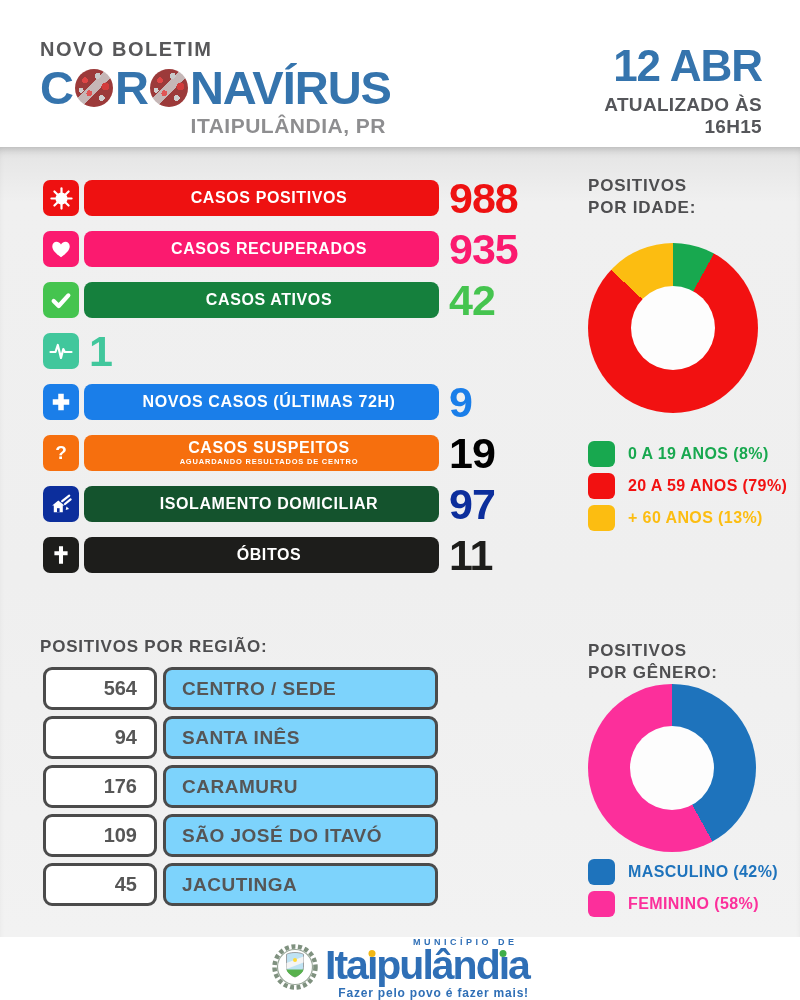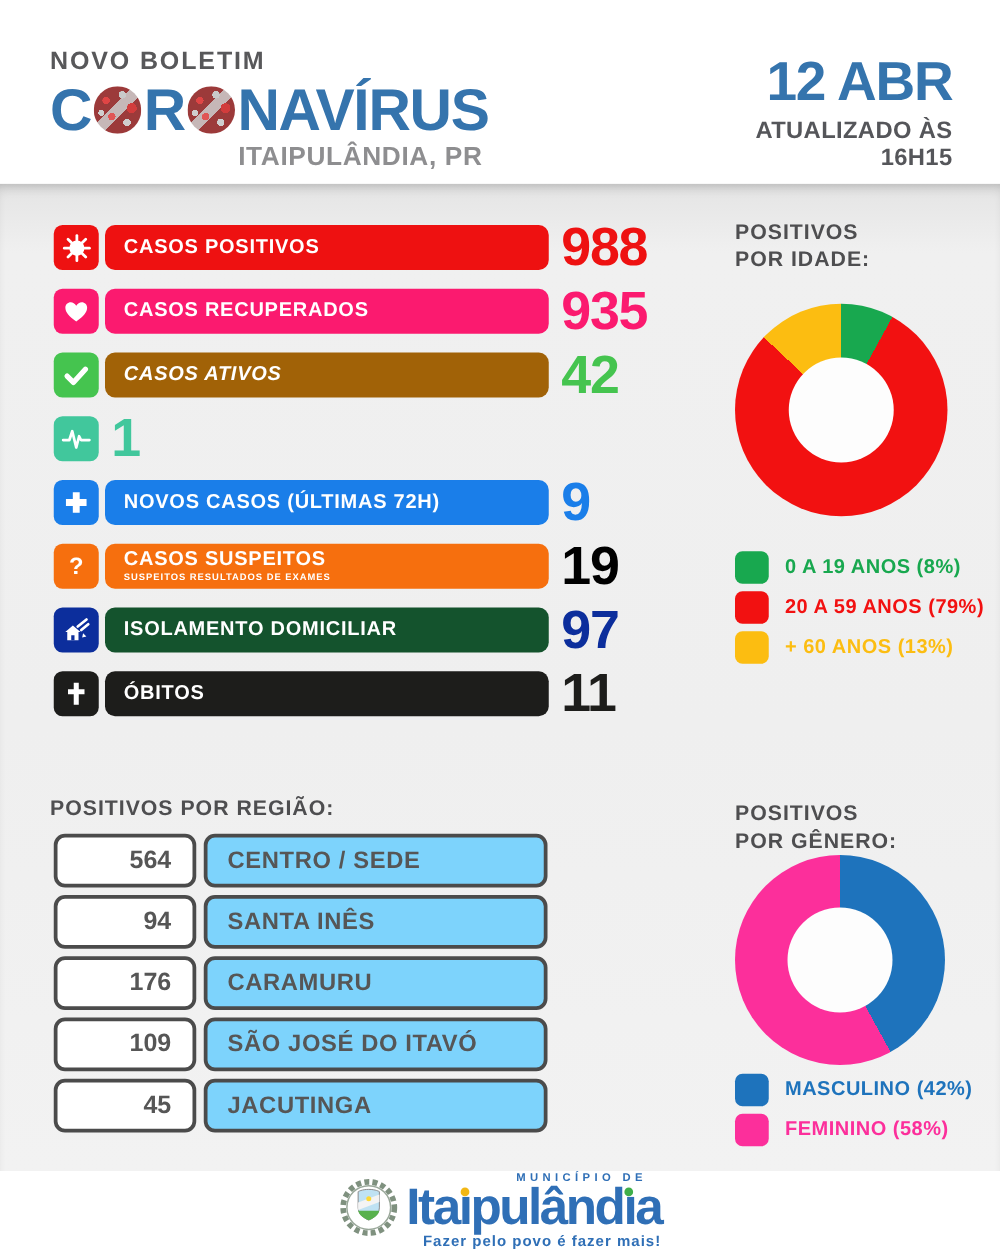--- a/index.html
+++ b/index.html
@@ -38,21 +38,21 @@
   .main {
     position:absolute; left:0; top:147px; width:800px; height:790px;
     background:linear-gradient(180deg,#e4e4e4 0%, #f0f0f0 7%, #efefef 55%, #f2f2f2 100%);
     box-shadow: inset 0 7px 9px -5px rgba(0,0,0,0.22);
   }
 
   
   .stats { position:absolute; left:43px; top:180px; }
   .stat-row { display:flex; align-items:center; height:36px; margin-bottom:15px; }
   .stat-icon { width:36px; height:36px; border-radius:7px; flex:none; display:flex; align-items:center; justify-content:center; }
-  .stat-bar { width:355px; height:36px; border-radius:8px; margin-left:5px; display:flex; flex-direction:column; justify-content:center; padding-left:15px; }
+  .stat-bar { width:355px; height:36px; border-radius:8px; margin-left:5px; display:flex; flex-direction:column; justify-content:center; padding-left:15px;align-items:center; }
   .stat-label { color:#fff; font-weight:bold; font-size:16px; letter-spacing:0.6px; line-height:1; }
   .stat-sub { color:#fff; font-weight:bold; font-size:7.5px; letter-spacing:0.8px; line-height:1; margin-top:2px; }
   .stat-value { font-size:43px; font-weight:bold; margin-left:10px; line-height:36px; letter-spacing:-1px; }
 
   
   .side-title { position:absolute; left:588px; font-size:17px; font-weight:bold; color:#4e4e50; letter-spacing:0.8px; line-height:1.3; }
   .donut { position:absolute; border-radius:50%; }
   .donut::after { content:""; position:absolute; background:#fdfdfd; border-radius:50%; }
   #donut-age { left:588px; top:243px; width:170px; height:170px; }
   #donut-age::after { inset:43px; }
@@ -157,21 +157,21 @@
     </div>
     <div class="stat-value" style="color: rgb(251, 26, 111);">935</div>
   </div>
 
   <div class="stat-row">
     <div class="stat-icon" style="background: rgb(69, 196, 79);">
       <svg width="22" height="22" viewBox="0 0 24 24">
           <polyline points="4,13 9.5,18.5 20,7" fill="none" stroke="#fff" stroke-width="4.6" stroke-linecap="round" stroke-linejoin="round"></polyline>
         </svg>
     </div>
-    <div class="stat-bar" style="background: #a16207; font-style: italic;">
+    <div class="stat-bar" style="background: #15803d;">
       <div class="stat-label">CASOS ATIVOS</div>
     </div>
     <div class="stat-value" style="color: rgb(69, 196, 79);">42</div>
   </div>
 
   <div class="stat-row">
     <div class="stat-icon" style="background: rgb(65, 199, 156);">
       <svg width="24" height="24" viewBox="0 0 24 24">
           <polyline points="1.5,13 6.5,13 8.8,6 12,19 14.3,10 15.8,13 22.5,13" fill="none" stroke="#fff" stroke-width="2.2" stroke-linecap="round" stroke-linejoin="round"></polyline>
         </svg>
@@ -192,21 +192,21 @@
   </div>
 
   <div class="stat-row">
     <div class="stat-icon" style="background: rgb(246, 111, 14);">
       <svg width="24" height="24" viewBox="0 0 24 24">
           <text x="12" y="18" text-anchor="middle" font-family="Liberation Sans, sans-serif" font-size="19" font-weight="bold" fill="#fff">?</text>
         </svg>
     </div>
     <div class="stat-bar" style="background: rgb(246, 111, 14);">
       <div class="stat-label">CASOS SUSPEITOS</div>
-      <div class="stat-sub">SUSPEITOS RESULTADOS DE EXAMES</div>
+      <div class="stat-sub">AGUARDANDO RESULTADOS DE CENTRO</div>
     </div>
     <div class="stat-value" style="color: #000000;">19</div>
   </div>
 
   <div class="stat-row">
     <div class="stat-icon" style="background: rgb(12, 46, 156);">
       <svg width="24" height="24" viewBox="0 0 24 24">
           <path fill="#fff" d="M3.2 13.6 9.3 8.4l6.1 5.2h-1.6v6.6H4.8v-6.6z"></path>
           <rect x="8" y="16.2" width="2.6" height="4" fill="#0c2e9c"></rect>
           <g stroke="#fff" stroke-width="2.2" stroke-linecap="round">

